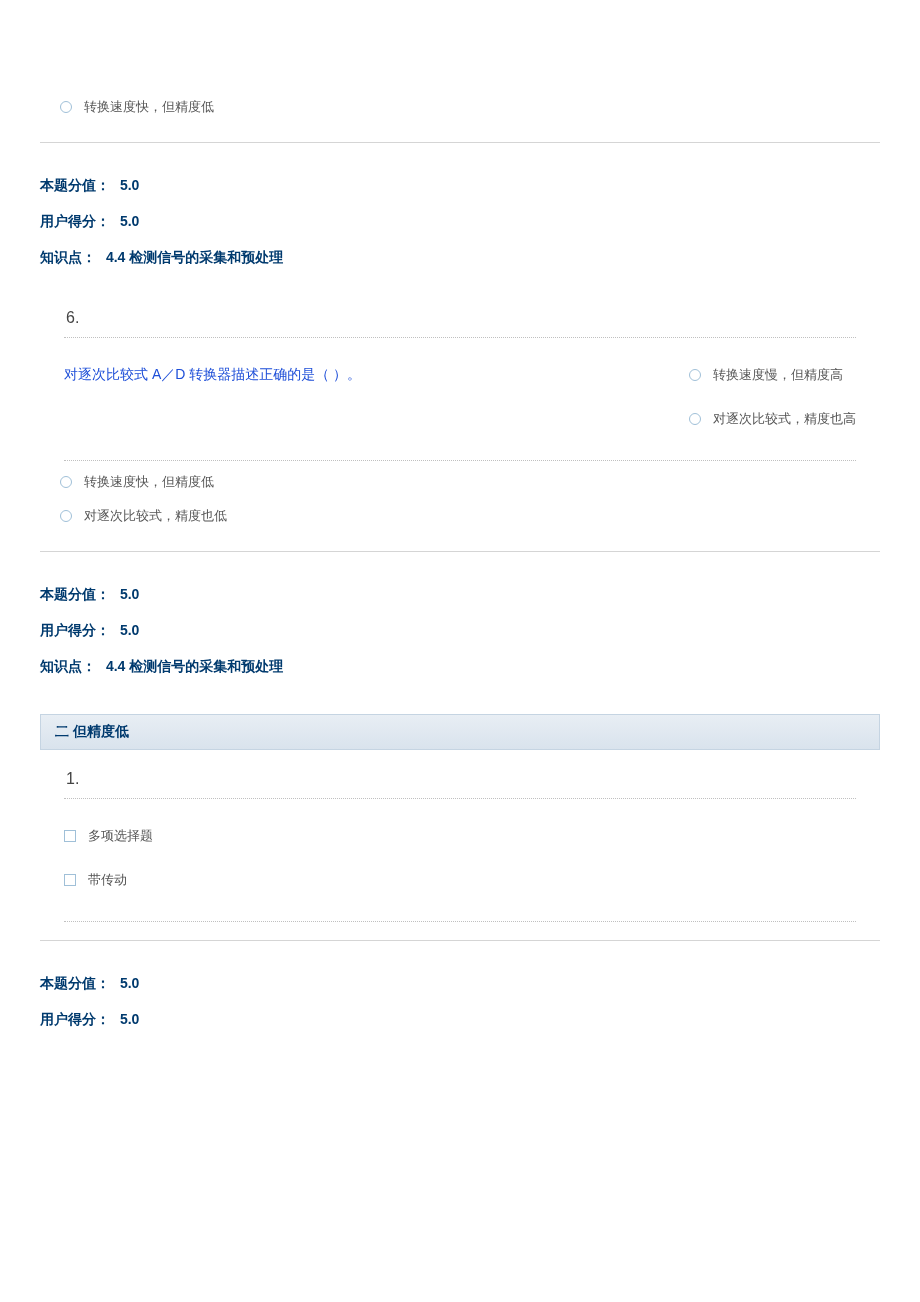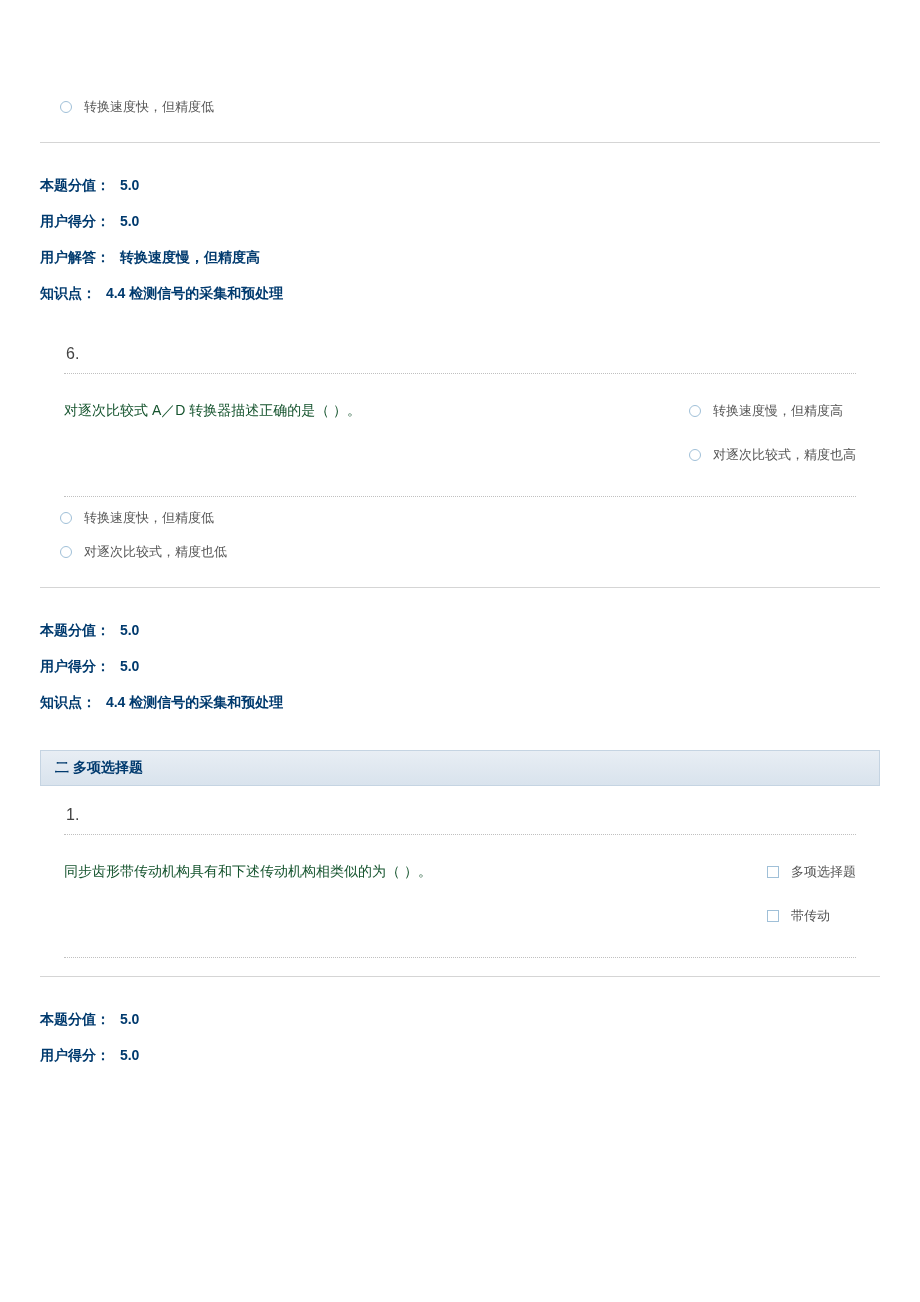--- a/index.html
+++ b/index.html
@@ -66,21 +66,21 @@
       border-top: 1px dotted #c0c0c0;
       margin: 0 24px;
     }
     .question-options-wrap {
       display: flex;
       align-items: flex-start;
       padding: 20px 24px 14px 24px;
     }
     .question-text {
       flex: 1;
-      color: #14532d;
+      color: #1d4ed8;
       font-size: 14px;
       padding-top: 8px;
       padding-right: 24px;
     }
     .right-options {
       display: flex;
       flex-direction: column;
     }
     .right-options .option-row {
       margin-left: 0;
@@ -114,24 +114,20 @@
 <div class="score-block">
   <div class="score-row">
     <span class="label">本题分值：</span>
     <span class="value">5.0</span>
   </div>
   <div class="score-row">
     <span class="label">用户得分：</span>
     <span class="value">5.0</span>
   </div>
   <div class="score-row">
-    <span class="label">用户解答：</span>
-    <span class="value">转换速度慢，但精度高</span>
-  </div>
-  <div class="score-row">
     <span class="label">知识点：</span>
     <span class="value">4.4  检测信号的采集和预处理</span>
   </div>
 </div>
 
 <div class="question-block">
   <div class="question-number">6.</div>
   <hr class="dotted-divider">
   <div class="question-options-wrap">
     <div class="question-text">对逐次比较式 A／D 转换器描述正确的是（  ）。</div>
@@ -170,28 +166,27 @@
     <span class="label">用户得分：</span>
     <span class="value">5.0</span>
   </div>
   <div class="score-row">
     <span class="label">知识点：</span>
     <span class="value">4.4  检测信号的采集和预处理</span>
   </div>
 </div>
 
 <div class="section-header">
-  <span>二  多项选择题</span>
+  <span>二  但精度低</span>
 </div>
 
 <div class="question-block" style="margin-top:10px">
   <div class="question-number">1.</div>
   <hr class="dotted-divider">
   <div class="question-options-wrap">
-    <div class="question-text">同步齿形带传动机构具有和下述传动机构相类似的为（  ）。</div>
     <div class="right-options">
       <div class="option-row">
         <span class="checkbox-icon"></span>
         <span class="option-text">多项选择题</span>
       </div>
       <div class="option-row">
         <span class="checkbox-icon"></span>
         <span class="option-text">带传动</span>
       </div>
     </div>

